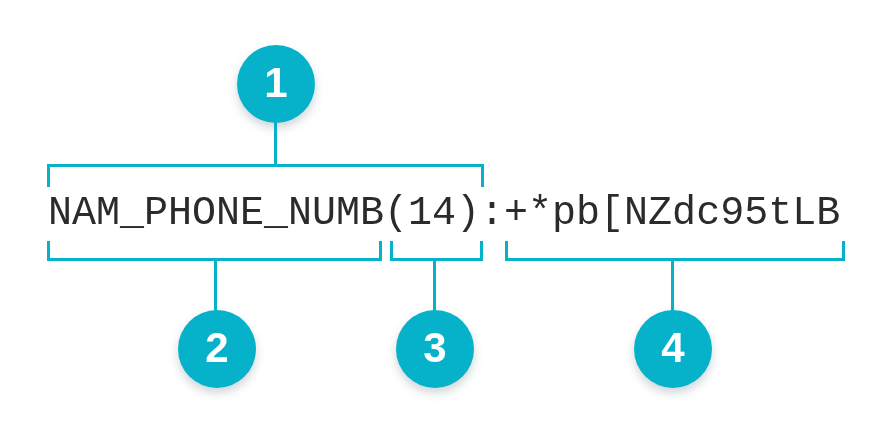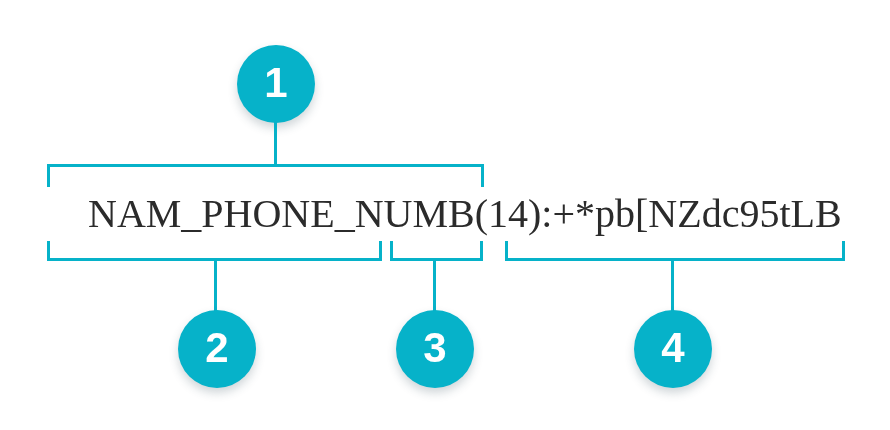--- a/index.html
+++ b/index.html
@@ -13,27 +13,26 @@
     height: 430px;
     background: #ffffff;
     overflow: hidden;
     font-family: "Liberation Sans", sans-serif;
   }
   
   .token {
     position: absolute;
     left: 48px;
     top: 190px;
-    font-family: Liberation Serif, serif;
+    font-family: Liberation Mono, monospace;
     font-size: 40px;
     line-height: 48px;
     color: #2b2b2b;
     white-space: pre;
     letter-spacing: 0;
-    margin-left: 40px;
   }
   
   .badge {
     position: absolute;
     width: 78px;
     height: 78px;
     border-radius: 50%;
     background: #06b2c9;
     display: flex;
     align-items: center;

